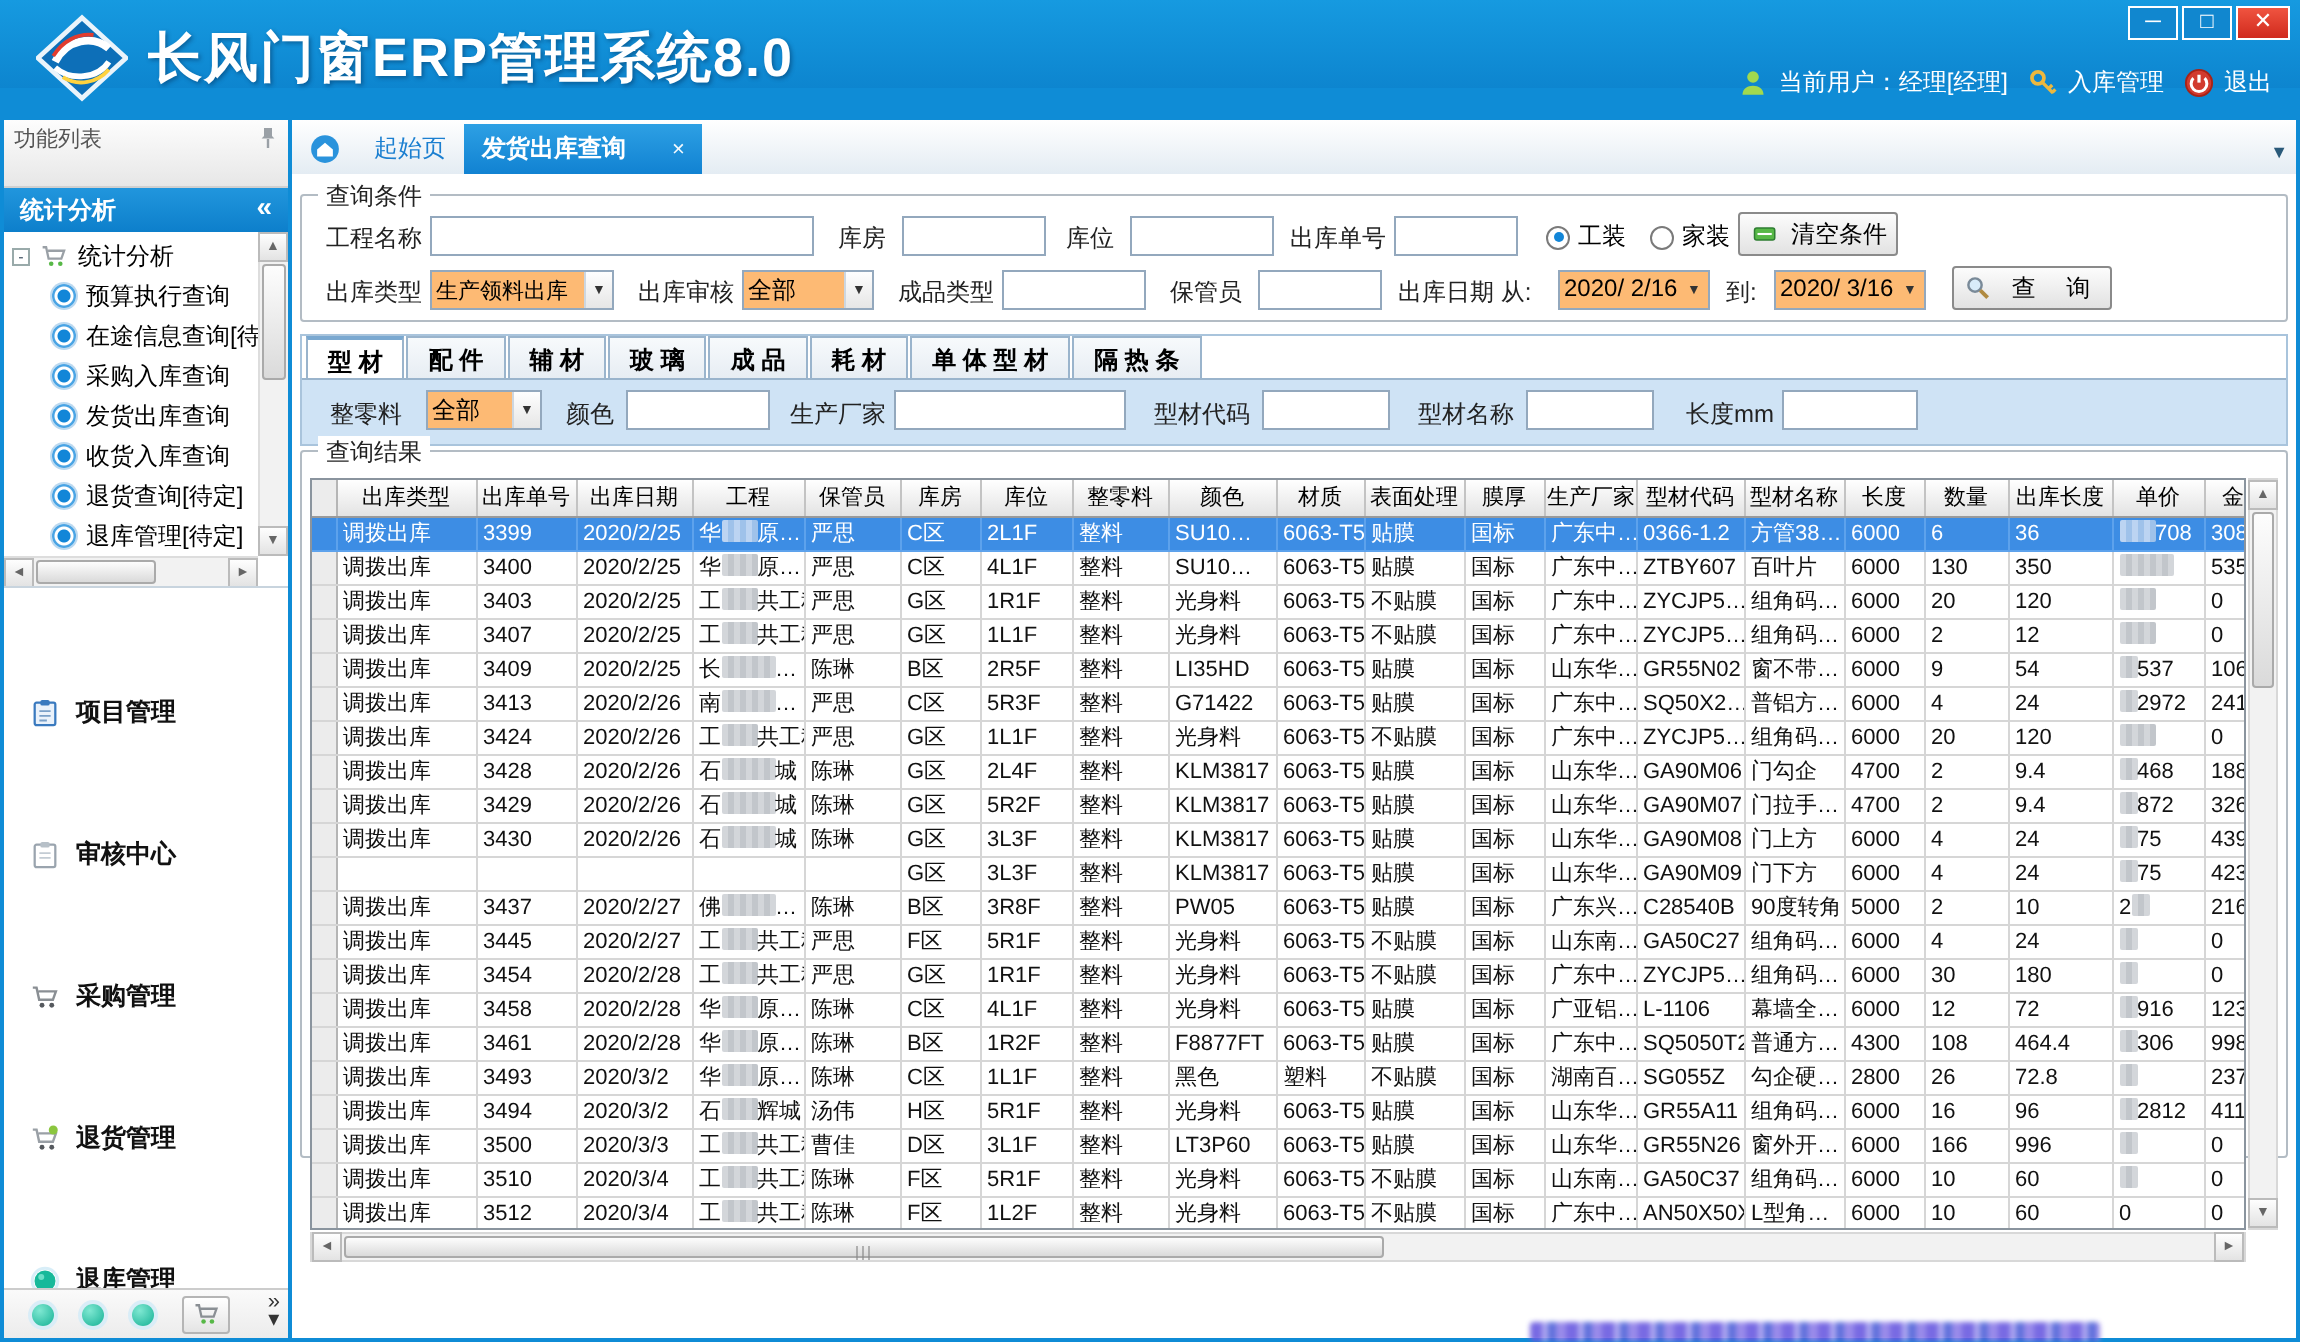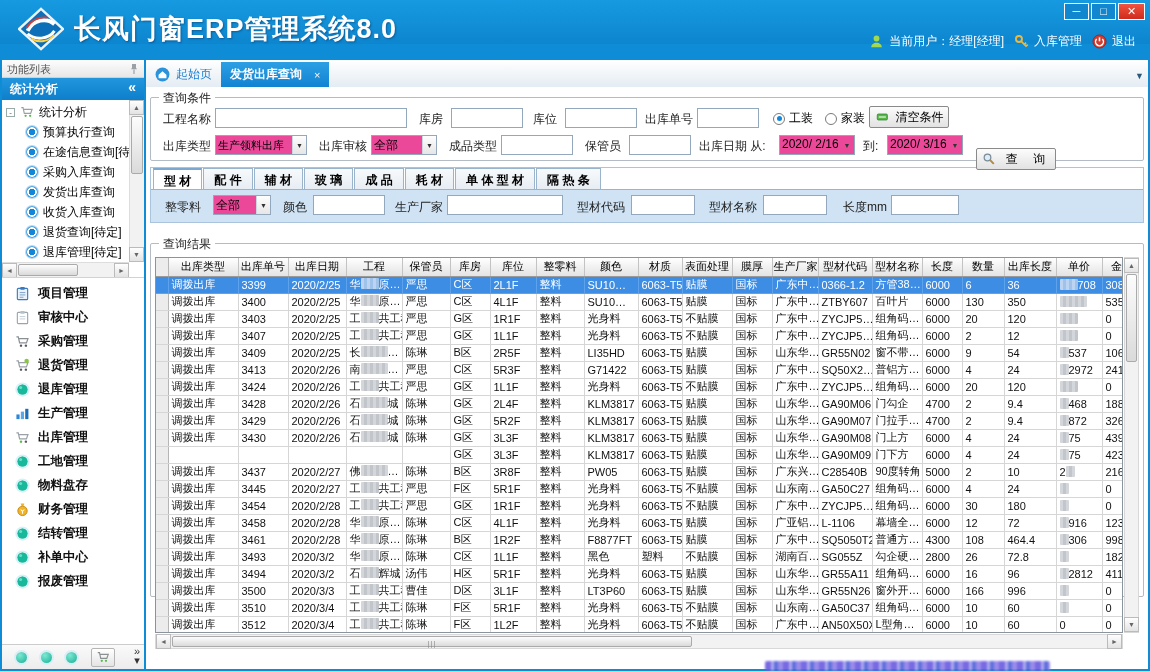--- a/index.html
+++ b/index.html
@@ -19,21 +19,21 @@
   .user-row { position:absolute; right:14px; top:33px; display:flex; gap:9px; align-items:center;
     color:#fff; font-size:12px; }
   .user-row .grp { display:flex; align-items:center; gap:5px; }
   .icw { display:inline-flex; width:16px; height:16px; align-items:center; justify-content:center; flex:none; }
 
   
   .bodyarea { position:absolute; top:60px; left:2px; right:2px; bottom:2px; background:#fff; display:flex; }
 
   
   .sidebar { width:144px; flex:none; border-right:2px solid #0f8cd6; display:flex; flex-direction:column; background:#fff; }
-  .func-hd { height:18px; background:linear-gradient(#fdfdfd,#e7e7e7); border-bottom:1px solid #d0d0d0;
+  .func-hd { height:34px; background:linear-gradient(#fdfdfd,#e7e7e7); border-bottom:1px solid #d0d0d0;
     font-size:11px; color:#555; padding:2px 5px; position:relative; }
   .func-hd .pin { position:absolute; right:5px; top:3px; }
   .sec-hd { height:22px; background:linear-gradient(#2196dd,#0d7fcb); color:#fff; font-weight:bold;
     font-size:12px; padding:3px 8px; position:relative; }
   .sec-hd .collapse { position:absolute; right:8px; top:1px; font-size:14px; font-weight:bold; cursor:default; }
   .tree { height:178px; position:relative; border-bottom:1px solid #c8d4de; overflow:hidden; background:#fff; }
   .tree-inner { position:absolute; left:2px; top:2px; right:15px; bottom:15px; overflow:hidden; }
   .tree-root { display:flex; align-items:center; gap:4px; height:20px; font-size:12px; padding-left:2px; white-space:nowrap; }
   .exp { width:9px; height:9px; border:1px solid #9aa; background:#fff; font-size:8px; line-height:7px;
     text-align:center; color:#456; flex:none; }
@@ -42,50 +42,50 @@
   .dot { width:12px; height:12px; border-radius:50%; flex:none;
     background:radial-gradient(circle at 50% 50%, #1286d8 0 3px, #fff 3.5px 4.5px, #4aa4e4 5px);
     box-shadow:0 0 0 1px #bcd9f0; }
   .sb-v { position:absolute; top:0; right:0; width:15px; bottom:15px; background:#f2f2f2; border-left:1px solid #ddd; }
   .sb-h { position:absolute; left:0; right:15px; bottom:0; height:15px; background:#f2f2f2; border-top:1px solid #ddd; }
   .sb-btn { position:absolute; width:15px; height:15px; background:linear-gradient(#fefefe,#e3e3e3);
     border:1px solid #bbb; color:#666; font-size:7px; line-height:13px; text-align:center; }
   .sb-thumb { position:absolute; background:linear-gradient(#fdfdfd,#dadada); border:1px solid #aaa; border-radius:2px; }
   .menu { flex:1; overflow:hidden; padding-top:3px; }
   .menu-item { height:24px; display:flex; align-items:center; gap:8px; padding-left:12px;
-    font-size:12.5px; font-weight:bold; color:#111; cursor:default; }
+    font-size:12.5px; font-weight:bold; color:#111; cursor:default;margin-top:47px; }
   .side-foot { height:25px; background:linear-gradient(#fafafa,#ececec); border-top:1px solid #ccc;
     display:flex; align-items:center; padding:0 6px; gap:0; position:relative; }
   .ball { width:11px; height:11px; border-radius:50%; margin-left:14px;
     background:radial-gradient(circle at 35% 30%, #7fe8d2, #15b195); box-shadow:0 0 0 2px #d9edf7; }
   .foot-btn { margin-left:14px; width:24px; height:19px; border:1px solid #b5b5b5; border-radius:2px;
     background:linear-gradient(#fff,#e4e4e4); display:flex; align-items:center; justify-content:center; }
   .foot-more { position:absolute; right:4px; top:2px; font-size:11px; color:#333; text-align:center; line-height:9px; }
 
   
   .main { flex:1; display:flex; flex-direction:column; background:#fff; min-width:0; }
   .tabstrip { height:27px; background:linear-gradient(#ffffff,#e4ecf3); display:flex; align-items:flex-end;
     position:relative; flex:none; }
-  .tab { height:25px; padding:0 9px; font-size:12px; display:flex; align-items:center; gap:6px; cursor:default;text-align:right; }
+  .tab { height:25px; padding:0 9px; font-size:12px; display:flex; align-items:center; gap:17px; cursor:default;text-align:right; }
   .tab.home-tab { color:#1b7fd0; }
   .tab.active { background:linear-gradient(#2da0e4,#1182d2); color:#fff; font-weight:bold; }
   .tab .x { margin-left:6px; font-size:11px; font-weight:normal; opacity:.95; }
   .strip-dd { position:absolute; right:4px; bottom:6px; font-size:9px; color:#2a5a7a; }
 
   .content { flex:1; position:relative; padding:2px 4px 0 4px; }
 
   .gb { position:relative; border:1px solid #b3bcc4; border-radius:2px; background:#fff; }
   .gb-title { position:absolute; top:-8px; left:8px; background:#fff; font-size:12px; color:#222; padding:0 4px; }
   .query-gb { height:64px; margin-top:8px; }
   .q-row { position:relative; height:27px; }
   .q-row.r1 { margin-top:7px; }
   .q-label { position:absolute; top:6px; font-size:12px; color:#222; white-space:nowrap; }
   .q-input { position:absolute; top:3px; height:20px; border:1px solid #93a8bd; background:#fff;
     font-size:12px; padding:0 3px; }
-  .combo { position:absolute; top:3px; height:20px; border:1px solid #93a8bd; background:#ec4899;
+  .combo { position:absolute; top:3px; height:20px; border:1px solid #93a8bd; background:#fdba74;
     font-size:12px; display:flex; align-items:stretch; }
   .combo .cmb-t { flex:1; padding:1px 2px 0; white-space:nowrap; overflow:hidden; }
   .combo.sm .cmb-t { font-size:11px; padding-top:2px; }
   .combo .dd { width:14px; font-size:7px; color:#333; display:flex; align-items:center; justify-content:center;
     background:linear-gradient(#fefefe,#e6e6e6); border-left:1px solid #cdd6df; }
   .radio-grp { position:absolute; top:5px; display:flex; align-items:center; gap:4px; font-size:12px; }
   .radio { width:12px; height:12px; border-radius:50%; border:1px solid #7a7a7a; background:#fff; position:relative; }
   .radio.on::after { content:""; position:absolute; inset:2.5px; border-radius:50%; background:#1286d8; }
   .btn { position:absolute; width:80px; height:22px; border:1px solid #8a8a8a; border-radius:2px;
     background:linear-gradient(#fcfcfc,#e2e2e2); font-size:12px; display:flex; align-items:center;
@@ -95,21 +95,21 @@
   .mat { height:56px; margin-top:6px; border:1px solid #a9c4dc; background:#cfe3f5; }
   .mat-tabs { height:22px; background:#fff; display:flex; align-items:flex-end; padding-left:2px;
     border-bottom:1px solid #9ab4cc; }
   .mtab { height:21px; padding:3px 10px 0; border:1px solid #9ab4cc; border-bottom:none; margin-right:1px;
     font-size:12px; font-weight:bold; background:linear-gradient(#f7fafc,#e7edf3); white-space:nowrap; cursor:default; }
   .mtab.active { background:#fff; position:relative; top:0; border-top:2px solid #7aa8d0; }
   .filter-row { position:relative; height:32px; }
   .filter-row .q-label { top:9px; }
   .filter-row .q-input, .filter-row .combo { top:5px; }
 
-  .results-gb { height:354px; margin-top:20px;text-decoration:underline; }
+  .results-gb { height:354px; margin-top:2px;text-decoration:underline; }
   .tbl-viewport { position:absolute; top:13px; left:4px; width:968px; height:376px; overflow:hidden;
     border:1px solid #8a949e; background:#fff; }
   table.grid { border-collapse:collapse; table-layout:fixed; width:986px; font-size:11px; }
   .grid th { height:18px; background:linear-gradient(#ffffff,#e3e3e3); border-right:1px solid #c3c3c3;
     border-bottom:1px solid #9a9a9a; font-weight:normal; text-align:center; padding:0 1px;
     white-space:nowrap; overflow:hidden; cursor:default; }
   .grid td { height:17px; border-right:1px solid #d6d6d6; border-bottom:1px solid #d6d6d6;
     padding:0 3px; white-space:nowrap; overflow:hidden; color:#111; }
   .grid td.rowsel, .grid th.rowsel-h { background:#ececec; border-right:1px solid #b5b5b5; padding:0; }
   .grid tr.sel td { background:#3d8de4; color:#fff; border-right-color:#5da2ec; border-bottom-color:#5da2ec; }
@@ -465,21 +465,21 @@
             <span class="q-label" style="left:548px">出库日期 从:</span>
             <span class="combo" style="left:628px;width:76px">
               <span class="cmb-t">2020/ 2/16</span>
                 <span class="dd" style="border-left:none;background:none">▼</span>
             </span>
             <span class="q-label" style="left:712px">到:</span>
             <span class="combo" style="left:736px;width:76px">
               <span class="cmb-t">2020/ 3/16</span>
                 <span class="dd" style="border-left:none;background:none">▼</span>
             </span>
-            <div class="btn" style="left:825px;top:16px">
+            <div class="btn" style="left:825px;top:1px">
               <span class="icw">
                 <svg viewBox="0 0 16 16" width="14" height="14">
                     <circle cx="6.3" cy="6.3" r="3.8" fill="#d8ecfa" stroke="#7a8a98" stroke-width="1.4"></circle>
                     <path d="M9.3 9.3l4.2 4.2" stroke="#b08a40" stroke-width="2.2"></path>
                   </svg>
               </span>
               <span class="sp2">查 询</span>
             </div>
           </div>
         </div>
@@ -949,21 +949,21 @@
                     <td>塑料</td>
                     <td>不贴膜</td>
                     <td>国标</td>
                     <td>湖南百…</td>
                     <td>SG055Z</td>
                     <td>勾企硬…</td>
                     <td>2800</td>
                     <td>26</td>
                     <td>72.8</td>
                     <td><span class="redact" style="width: 9px;"></span></td>
-                    <td>182</td>
+                    <td>237</td>
                   </tr>
                   <tr>
                     <td class="rowsel"></td>
                     <td>调拨出库</td>
                     <td>3494</td>
                     <td>2020/3/2</td>
                     <td>石<span class="redact" style="width: 18px;"></span>辉城</td>
                     <td>汤伟</td>
                     <td>H区</td>
                     <td>5R1F</td>

